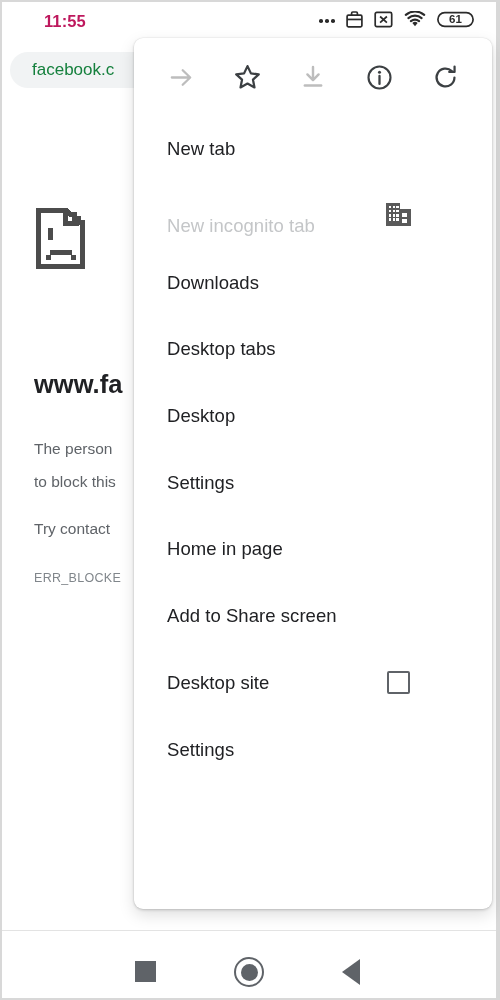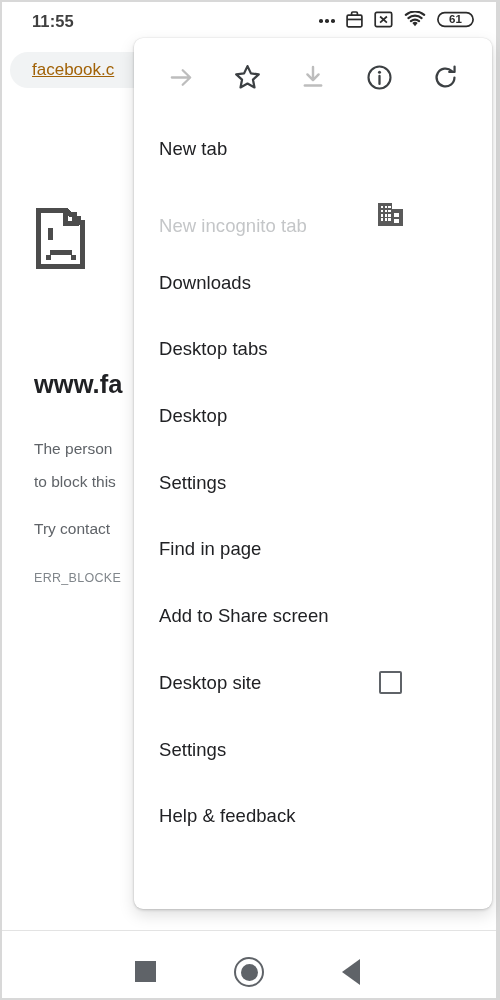--- a/index.html
+++ b/index.html
@@ -14,37 +14,37 @@
     border-left:2px solid #d8d8d8; border-right:4px solid #d8d8d8;
     border-top:2px solid #d8d8d8; border-bottom:2px solid #d8d8d8;
   }
 
   
   #statusbar {
     position:absolute; left:0; top:0; width:494px; height:38px;
     display:flex; align-items:center; background:#fff;
   }
   #clock {
-    margin-left:30px; font-size:16.5px; font-weight:bold; color:#404040;
+    margin-left:42px; font-size:16.5px; font-weight:bold; color:#be185d;
     letter-spacing:0.1px;
   }
   #status-icons {
     margin-left:auto; margin-right:22px;
     display:flex; align-items:center; gap:11px;
   }
   .dots { display:flex; gap:2.5px; align-items:center; }
   .dots i { width:3.6px; height:3.6px; border-radius:50%; background:#2b2b2b; display:block; }
 
   
   #page { position:absolute; left:0; top:38px; width:494px; height:888px; background:#fff; }
   #urlbar-pill {
     position:absolute; left:8px; top:12px; height:36px; width:200px;
     background:#f1f3f4; border-radius:18px;
     display:flex; align-items:center; padding-left:22px;
-    font-size:17px; color:#a16207; white-space:nowrap; overflow:hidden;text-decoration:underline;
+    font-size:17px; color:#15803d; white-space:nowrap; overflow:hidden;
   }
   #sadface { position:absolute; left:32px; top:168px; }
   #err-head {
     position:absolute; left:32px; top:330px; width:200px;
     font-size:25.5px; font-weight:bold; color:#202124;
     white-space:nowrap; overflow:hidden;
   }
   .err-body {
     position:absolute; left:32px; width:215px;
     font-size:15.5px; color:#5f6368; white-space:nowrap; overflow:hidden;
@@ -65,21 +65,21 @@
     box-shadow:0 1px 3px rgba(0,0,0,.18), 0 6px 16px rgba(0,0,0,.13),
                0 0 0 0.6px rgba(0,0,0,.045);
     z-index:20; overflow:hidden;
   }
   #menu-header {
     position:absolute; left:0; top:0; width:358px; height:78px;
     display:flex; align-items:center; justify-content:space-around;
     padding:0 14px;
   }
   .hicon { width:46px; height:46px; display:flex; align-items:center; justify-content:center; }
-  #menu-items { position:absolute; left:0; top:78px; width:301px; }
+  #menu-items { position:absolute; left:8px; top:78px; width:301px; }
   .mi {
     position:relative; height:66.7px;
     display:flex; align-items:center; padding:0 20px 0 25px;
   }
   .mi-label { font-size:18.5px; color:#202124; letter-spacing:0.05px; }
   .mi.disabled .mi-label { color:#c4c6c8;margin-top:19px; }
   .mi-right { margin-left:auto; display:flex; align-items:center; }
   .checkbox {
     width:23px; height:23px; border:2.4px solid #5f6368; border-radius:2px;
     background:#fff; margin-right:13px;
@@ -262,41 +262,38 @@
       <div class="mi">
         <span class="mi-label">Desktop</span>
       </div>
 
       <div class="mi">
         <span class="mi-label">Settings</span>
       </div>
 
 
       <div class="mi">
-        <span class="mi-label">Find in page</span>
+        <span class="mi-label">Home in page</span>
       </div>
 
       <div class="mi">
         <span class="mi-label">Add to Share screen</span>
       </div>
 
       <div class="mi">
         <span class="mi-label">Desktop site</span>
         <span class="mi-right">
           <span class="checkbox"></span>
         </span>
       </div>
 
       <div class="mi">
         <span class="mi-label">Settings</span>
       </div>
 
-      <div class="mi">
-        <span class="mi-label">Help &amp; feedback</span>
-      </div>
 
     </div>
   </div>
 
   <div id="navbar">
     <div id="nav-recents"></div>
     <div id="nav-home">
         <i></i>
       </div>
     <div id="nav-back"></div>

